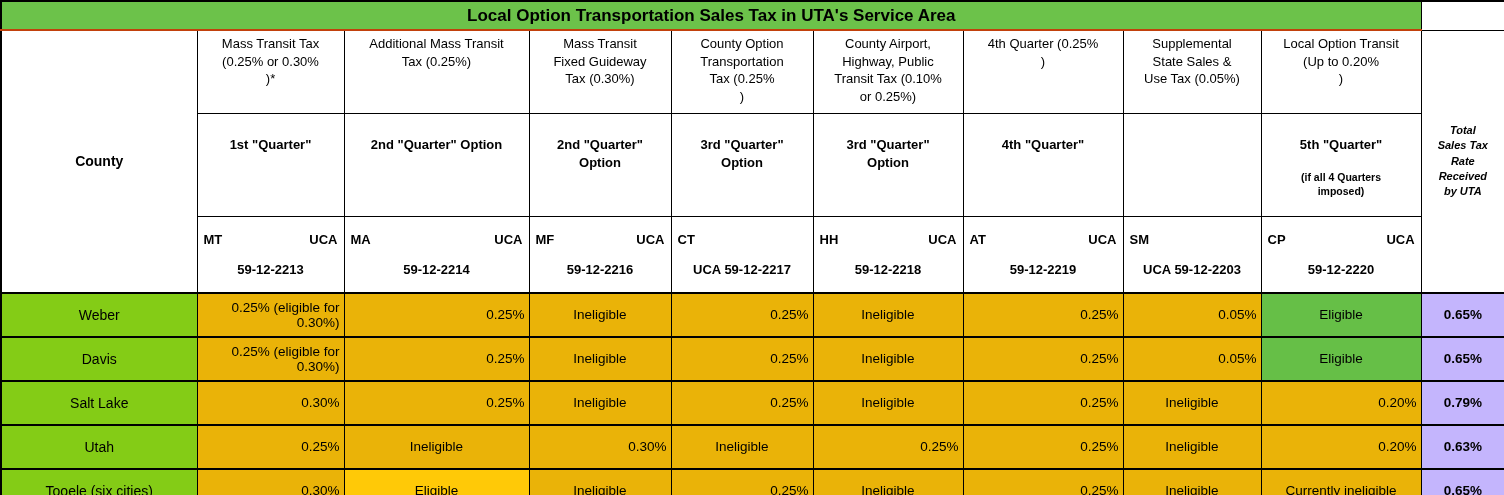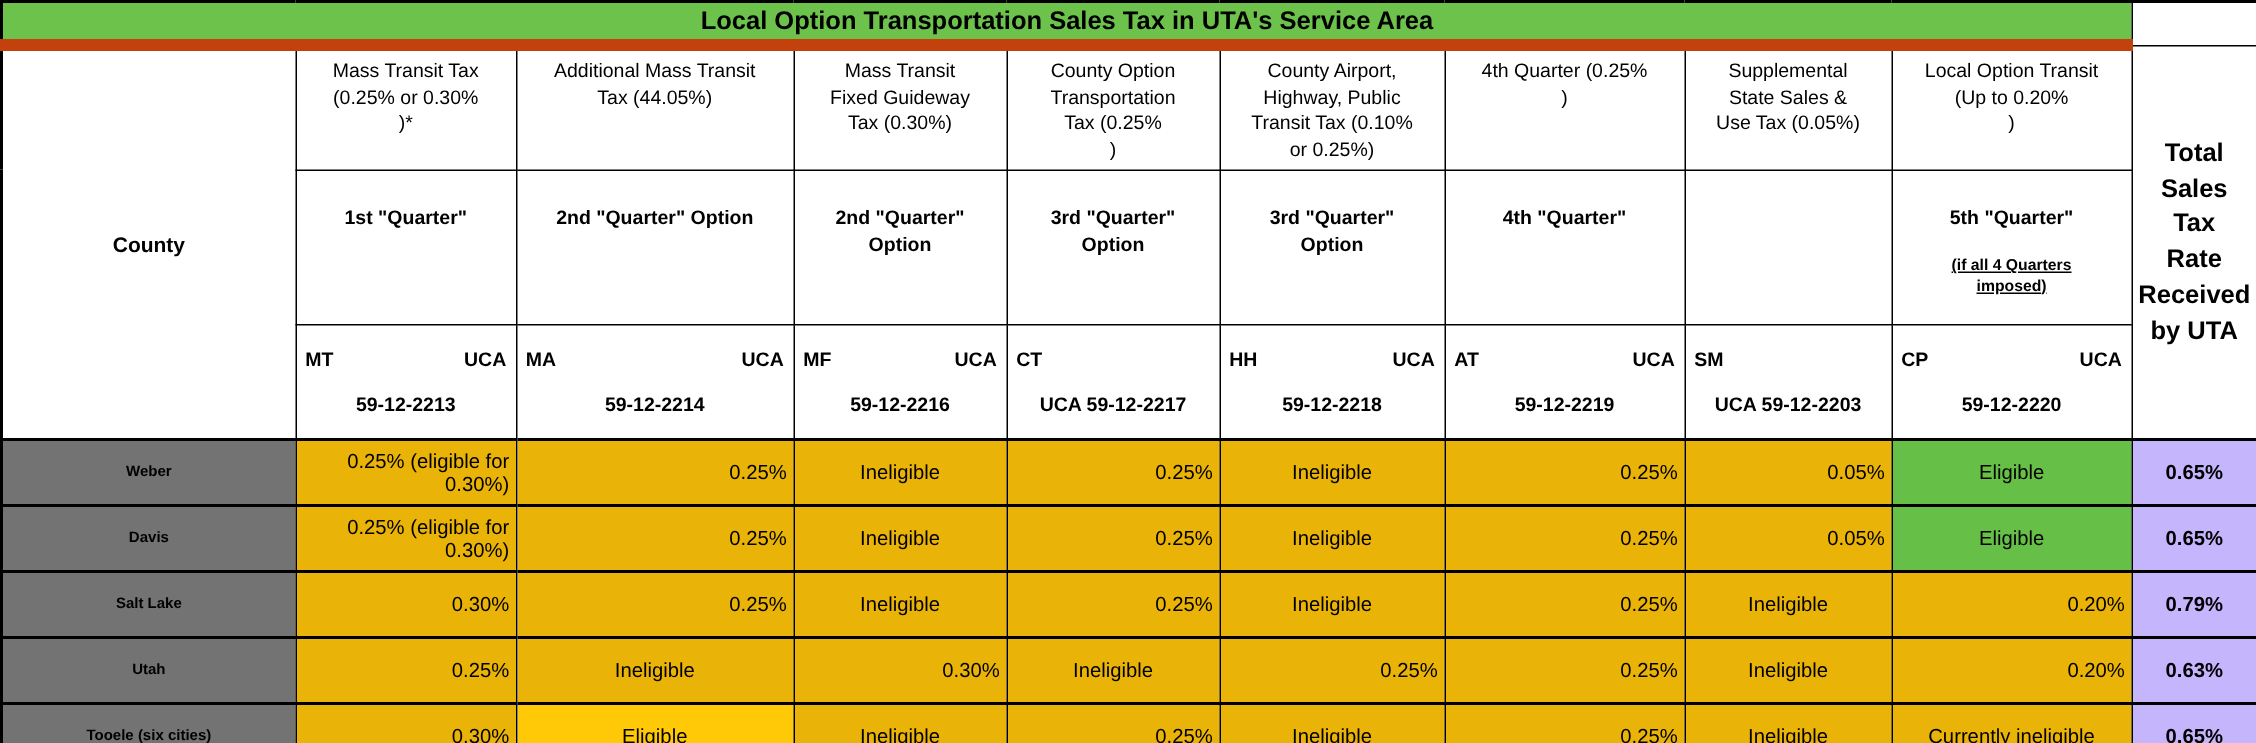--- a/index.html
+++ b/index.html
@@ -17,47 +17,47 @@
     vertical-align:middle;
     overflow:hidden;
     white-space:pre-line;
   }
   
   tr.title-row { height:29px; }
   .title-cell {
     background:#6CC24A;
     font-size:17px;
     font-weight:bold;
-    border-bottom:8px solid #c2410c;
+    border-bottom:2px solid #c2410c;
   }
   .corner-cell { background:#ffffff; }
   
   tr.h1-row { height:83px; }
   tr.h2-row { height:55px; }
   tr.h3-row { height:45px;padding-left:32px; }
   th.tax-head {
     font-size:13px; font-weight:normal;
     vertical-align:top; padding-top:4px; line-height:1.35;
   }
   th.county-head { font-size:14px; font-weight:bold; vertical-align:middle;margin-left:17px; }
-  th.total-head { font-size:17px; font-weight:bold; vertical-align:middle; line-height:1.4; }
+  th.total-head { font-size:11px; font-weight:bold; vertical-align:middle; line-height:1.4;font-style:italic; }
   th.quarter-head {
     font-size:13px; font-weight:bold;
     vertical-align:top; padding-top:5px; line-height:1.35;
   }
-  .quarter-note { font-size:10.5px; font-weight:bold; line-height:1.3;text-decoration:underline; }
+  .quarter-note { font-size:10.5px; font-weight:bold; line-height:1.3; }
   th.code-head { font-size:13px; font-weight:bold; vertical-align:middle; padding:0 6px; }
   .code-line1 { display:flex; justify-content:space-between; }
   .code-line2 { text-align:center; }
   
   tr.data-row { height:44px; }
   tr.data-row > th, tr.data-row > td {
     border-top-width:2px; border-bottom-width:2px;
   }
-  th.county-name { font-size:10px; font-weight:bold; background:#737373; }
+  th.county-name { font-size:14px; font-weight:normal; background:#84cc16; }
   td.tax-cell { font-size:13.5px; font-weight:normal; }
   td[data-status="imposed"]         { background:#eab308;text-align:right; }
   td[data-status="ineligible"]      { background:#eab308; }
   td[data-status="eligible"]        { background:#66BF47; }
   td[data-status="eligible-option"] { background:#FFC907; }
   td.total-cell { background:#c4b5fd; font-size:13.5px; font-weight:bold;margin-top:33px; }
 </style>
 </head>
 <body>
 
@@ -80,21 +80,21 @@
     <td class="title-cell" colspan="9">Local Option Transportation Sales Tax in UTA's Service Area</td>
     <td class="corner-cell"></td>
   </tr>
 
   <tr class="h1-row">
     <th class="county-head" rowspan="3">County</th>
     <th class="tax-head">Mass Transit Tax
 (0.25% or 0.30%
 )*</th>
     <th class="tax-head">Additional Mass Transit
-Tax (44.05%)</th>
+Tax (0.25%)</th>
     <th class="tax-head">Mass Transit
 Fixed Guideway
 Tax (0.30%)</th>
     <th class="tax-head">County Option
 Transportation
 Tax (0.25%
 )</th>
     <th class="tax-head">County Airport,
 Highway, Public
 Transit Tax (0.10%

